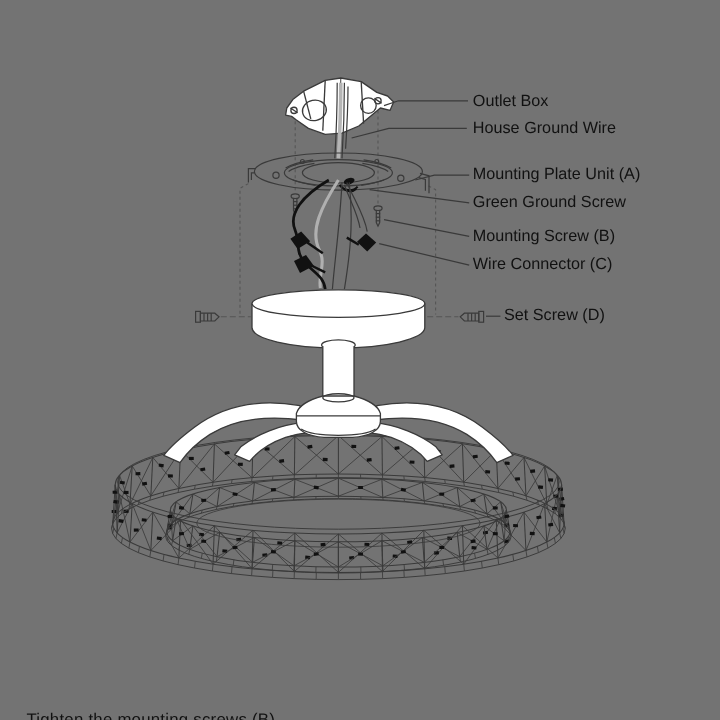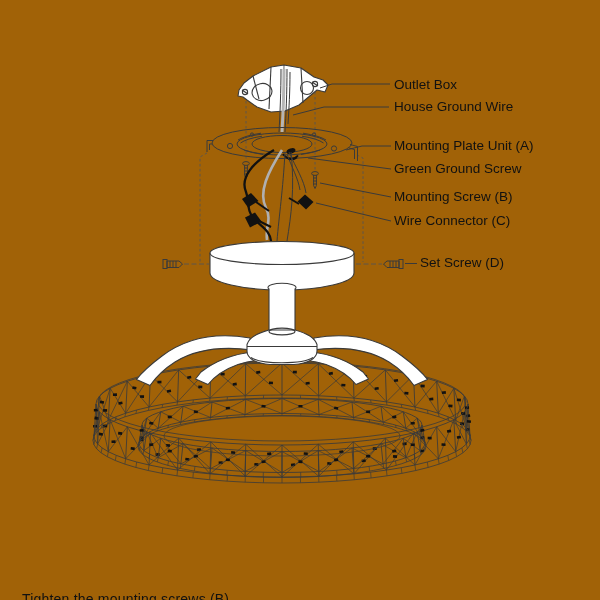--- a/index.html
+++ b/index.html
@@ -1,18 +1,18 @@
 <!DOCTYPE html>
 <html><head>
 <meta charset="utf-8">
 <style>
   html,body{margin:0;padding:0;}
   body{width:600px;height:600px;overflow:hidden;background:#ffffff;
        font-family:"Liberation Sans",sans-serif;}
-  .page{position:relative;width:600px;height:600px;background:#a16207;}
+  .page{position:relative;width:600px;height:600px;background:#737373;}
   svg{position:absolute;left:0;top:0;}
   svg text{fill:#111;font-family:"Liberation Sans",sans-serif;font-size:13.5px;}
   .caption{position:absolute;left:22px;top:591px;font-size:14px;color:#111;
            white-space:nowrap;letter-spacing:0.2px;}
 </style>
 </head>
 <body>
 
 <div class="page">
 <svg width="600" height="600" viewBox="0 0 600 600">

